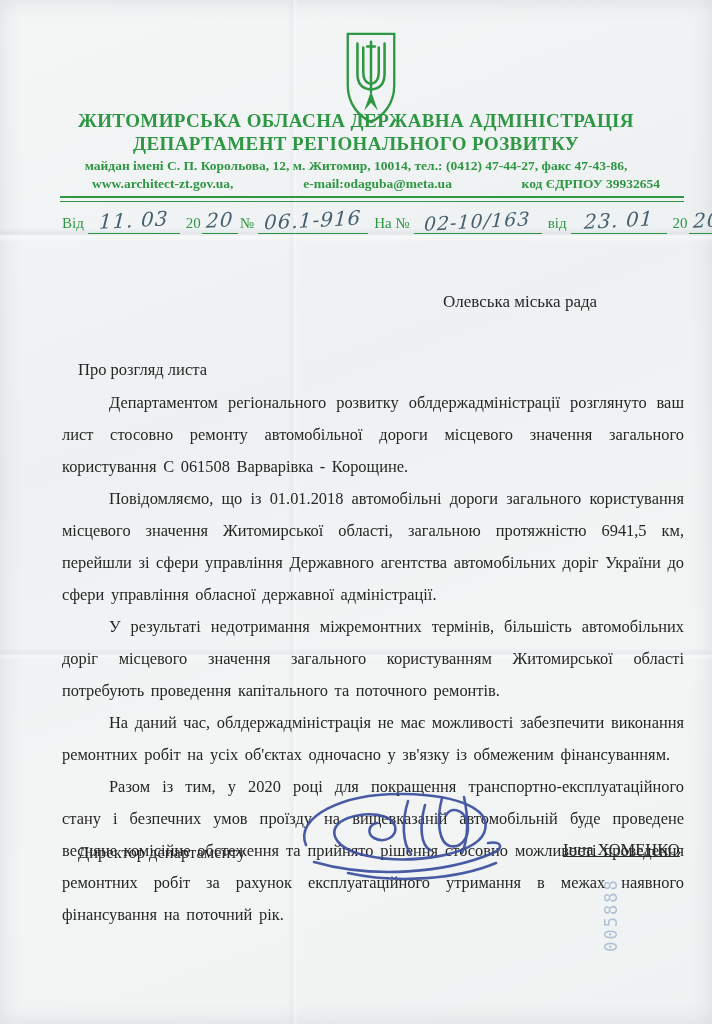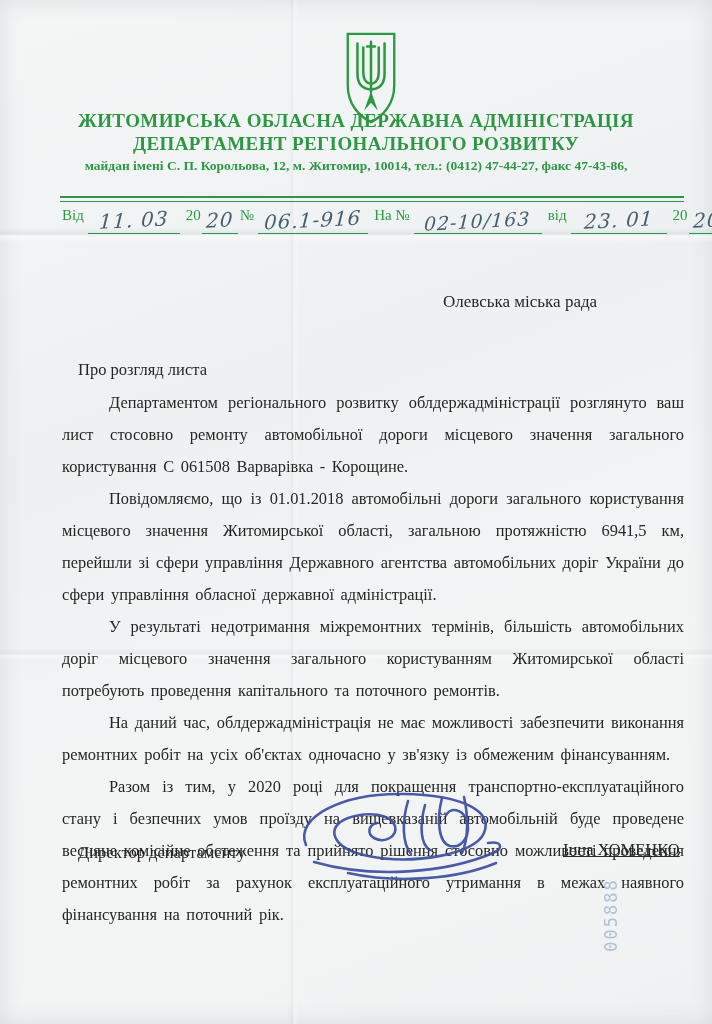--- a/index.html
+++ b/index.html
@@ -35,21 +35,21 @@
     display:flex; justify-content:space-between;
     font-weight:bold; color:#2e9743; font-size:13.5px; }
 
   .rule { position:absolute; top:196px; left:60px; right:28px; height:6px;
     border-top:2.5px solid #2e9743; border-bottom:1.5px solid #2e9743; }
 
   .refline { position:absolute; top:204px; left:62px; right:24px;
     display:flex; justify-content:space-between; align-items:flex-end;
     color:#2e9743; font-size:15px; }
   .ref-group { display:flex; align-items:flex-end; white-space:nowrap; }
-  .ref-label { padding:0 4px 10px 0; }
+  .ref-label { padding:0 4px 2px 0; }
   .ref-label.tight { padding-right:1px; }
   .hw-slot { display:inline-flex; justify-content:center; align-items:flex-end;
     border-bottom:1.5px solid #2e9743; margin-right:6px; height:30px; }
   .hw { display:inline-block; font-family:"DejaVu Serif",serif; font-style:italic;
     color:#44606f; font-size:20px; letter-spacing:1px; transform:rotate(-3deg) skewX(-6deg);
     padding:0 2px 1px 2px; white-space:nowrap; }
   .hw.small { font-size:19px; }
   .w-from { min-width:92px; }
   .w-year { min-width:36px; margin-right:2px; }
   .w-num { min-width:110px; }
@@ -97,20 +97,25 @@
         <path d="M28,16 H36"></path>
       </g>
       <path d="M32,62 L25,82 L32,74 L39,82 Z" fill="#2e9743"></path>
     </svg>
   </div>
 
   <div class="org-line l1">ЖИТОМИРСЬКА ОБЛАСНА ДЕРЖАВНА АДМІНІСТРАЦІЯ</div>
   <div class="org-line l2">ДЕПАРТАМЕНТ РЕГІОНАЛЬНОГО РОЗВИТКУ</div>
 
   <div class="addr-line">майдан імені С. П. Корольова, 12, м. Житомир, 10014, тел.: (0412) 47-44-27, факс 47-43-86,</div>
+  <div class="contact-line">
+    <span>www.architect-zt.gov.ua,</span>
+    <span>e-mail:odaguba@meta.ua</span>
+    <span>код ЄДРПОУ 39932654</span>
+  </div>
 
   <div class="rule"></div>
 
   <div class="refline">
     <div class="ref-group">
       <span class="ref-label">Від</span>
       <span class="hw-slot w-from">
         <span class="hw">11. 03</span>
       </span>
       <span class="ref-label tight">20</span>

